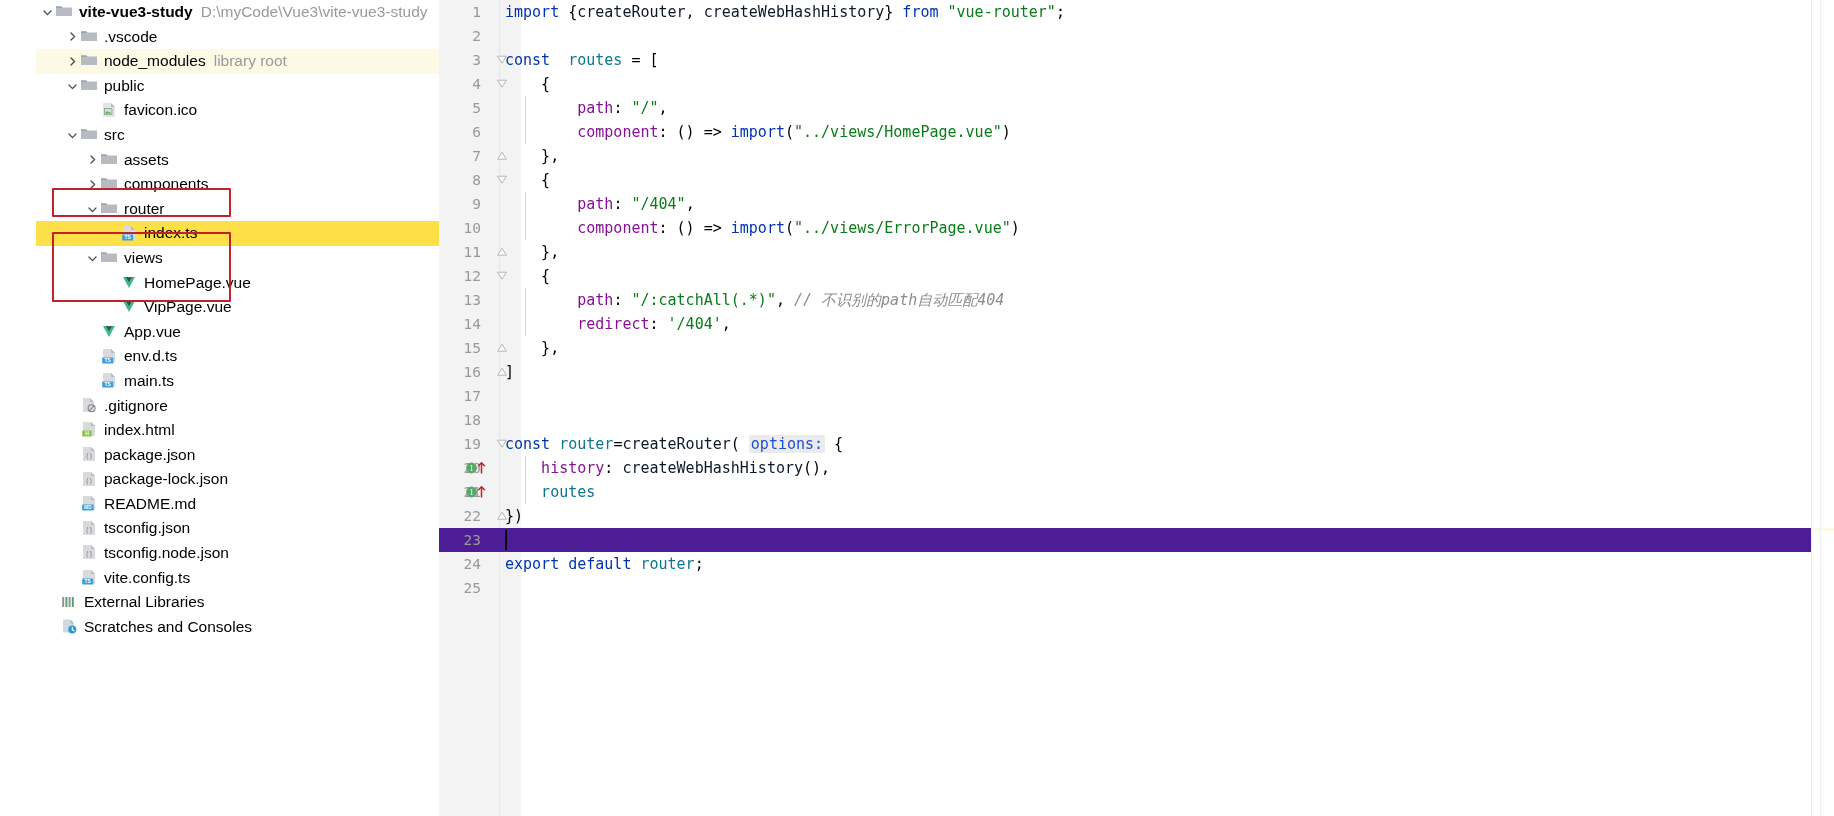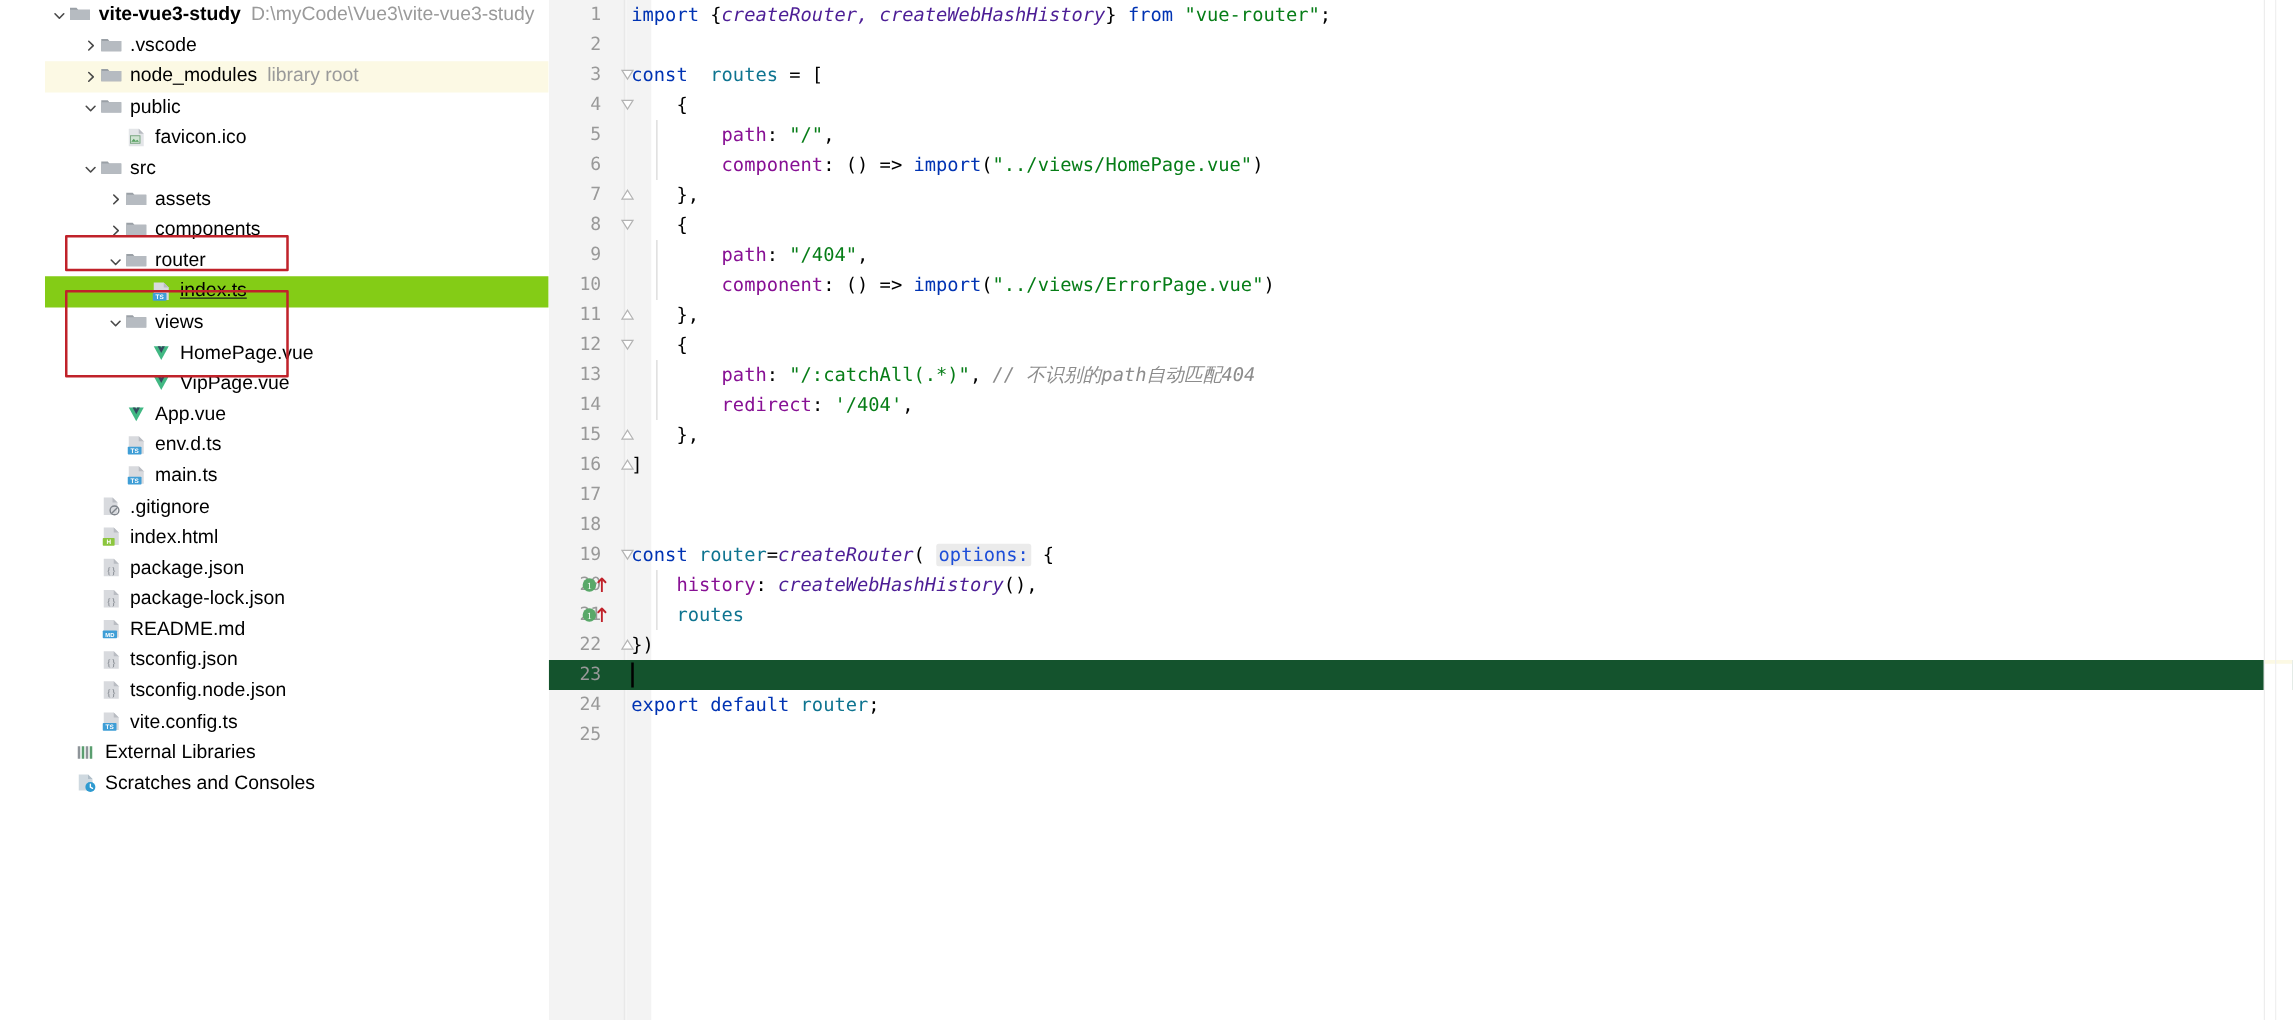--- a/index.html
+++ b/index.html
@@ -38,21 +38,21 @@
   .tree-row {
     position: relative;
     height: 24.6px;
     line-height: 24.6px;
     display: flex;
     align-items: center;
     white-space: nowrap;
     padding-left: 4px;
     box-sizing: border-box;
   }
-  .tree-row.sel-gray { background: #84cc16; text-decoration: underline; }
+  .tree-row.sel-gray { background: #fde047; }
   .tree-row.hl-yellow { background: #fcf9e4; text-align: center; }
 
   .arrow {
     width: 15px;
     flex: 0 0 15px;
     text-align: center;
     color: #5c5c5c;
     font-size: 10px;
     line-height: 24.6px;
     position: relative;
@@ -123,21 +123,21 @@
     font-size: 15px;
   }
   .cline {
     position: relative;
     height: 24px;
     line-height: 24px;
     white-space: pre;
     display: block;
   }
   .cline.cursor-line {
-    background: #14532d;
+    background: #4c1d95;
   }
   .lnum {
     position: absolute;
     left: 0;
     width: 42px;
     text-align: right;
     color: #999999;
     font-family: "DejaVu Sans Mono", "Liberation Mono", monospace;
     font-size: 14.5px;
   }
@@ -181,21 +181,21 @@
     position: absolute;
     left: 66px;
     top: 2px;
     width: 2px;
     height: 20px;
     background: #000000;
   }
 
   
   .kw      { color: #0033b3; }
-  .fn-it   { color: #4c1d95; font-style: italic; }
+  .fn-it   { color: #0f172a; }
   .prop    { color: #871094; }
   .str     { color: #067d17; }
   .cmt     { color: #8c8c8c; font-style: italic; }
   .teal    { color: #0e7490; }
   .hint    { color: #1d4ed8; background: #ebebeb; border-radius: 2px; padding: 0 2px; }
   .punct   { color: #000000; }
 
   
   #right-rail {
     position: absolute;

